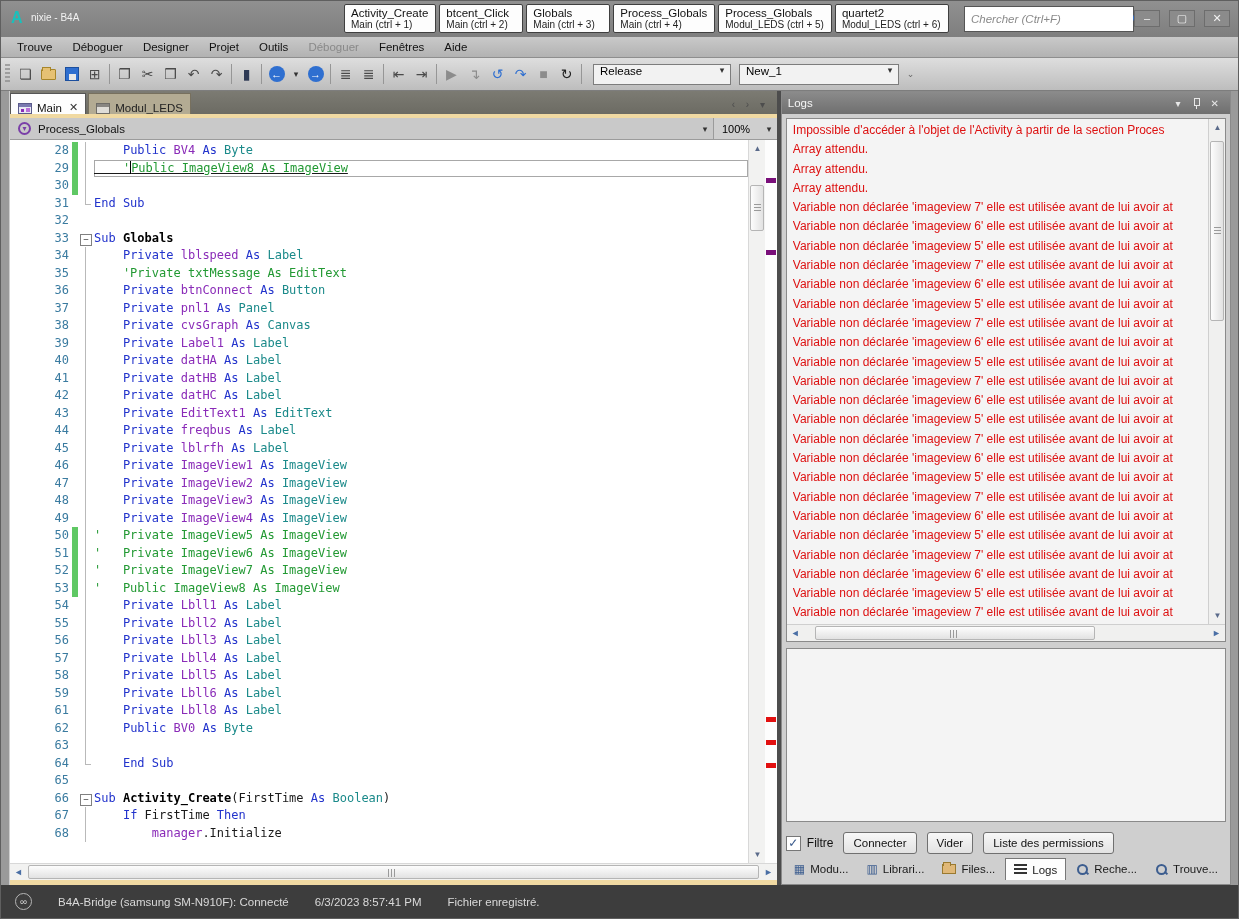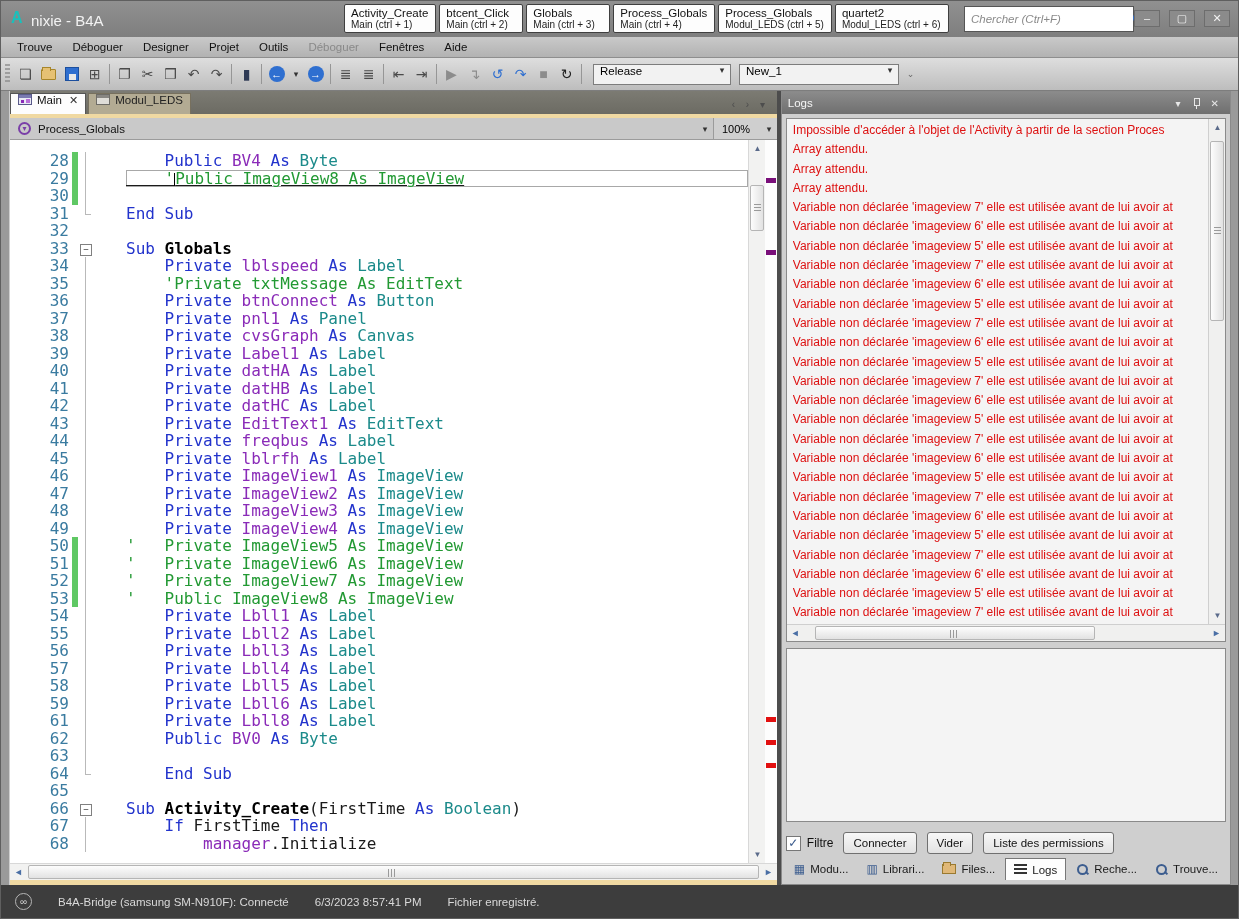--- a/index.html
+++ b/index.html
@@ -2,21 +2,21 @@
 <html><head>
 <meta charset="utf-8">
 <style>
   * { margin:0; padding:0; box-sizing:border-box; }
   html,body { width:1239px; height:919px; overflow:hidden; font-family:"Liberation Sans",sans-serif; }
   .window { position:relative; width:1239px; height:919px; background:#9a9a9a; border:1px solid #5f5f5f; }
 
   
   .titlebar { position:relative; height:36px; background:linear-gradient(#909090,#7e7e7e); }
   .app-logo { position:absolute; left:10px; top:8px; color:#19c0bb; font-weight:bold; font-size:16px; }
-  .app-title { position:absolute; left:30px; top:11px; color:#f2f2f2; font-size:15px; }
+  .app-title { position:absolute; left:30px; top:11px; color:#f2f2f2; font-size:10px; }
   .top-tabs { position:absolute; left:343px; top:3px; display:flex; gap:3px; }
   .top-tab { background:#fdfdfd; border:1px solid #3f3f3f; border-radius:2px; padding:2px 7px 2px 6px; min-width:84px; cursor:default; }
   .top-tab .tt1 { font-size:11.5px; color:#111; white-space:nowrap; }
   .top-tab .tt2 { font-size:10px; color:#222; white-space:nowrap; }
   .search-box { position:absolute; left:963px; top:5px; width:170px; height:26px; background:#fff; border:1px solid #555; display:flex; align-items:center; }
   .search-box input { flex:1; border:none; outline:none; font-size:11.5px; padding:0 6px; font-family:"Liberation Sans",sans-serif; background:transparent; }
   .search-box input::placeholder { color:#8a8a8a; font-style:italic; }
   .mag { position:relative; width:16px; height:16px; margin-right:6px; }
   .mag::before { content:""; position:absolute; left:2px; top:1px; width:8px; height:8px; border:2px solid #2f6fd0; border-radius:50%; }
   .mag::after { content:""; position:absolute; left:10px; top:10px; width:5px; height:2px; background:#2f6fd0; transform:rotate(45deg); }
@@ -43,50 +43,50 @@
   .dd-arrow { width:16px; text-align:center; color:#333; font-size:9px; }
   .gray { color:#8c8c8c; }
   .blue { color:#2f6fd0; }
 
   
   .main { position:relative; height:794px; background:#9a9a9a; display:flex; padding:0 7px 0 8px; }
 
   
   .editor { width:804px; background:#fff; display:flex; flex-direction:column; border-left:1px solid #cfcfcf; }
   .doc-tabs { height:23px; background:linear-gradient(#7c7b73,#6c6b63); display:flex; align-items:flex-end; }
-  .doc-tab { height:21px; display:flex; align-items:flex-start; padding:0 7px; font-size:11.5px; gap:5px; cursor:default; }
+  .doc-tab { height:21px; display:flex; align-items:flex-end; padding:0 7px; font-size:11.5px; gap:5px; cursor:default; }
   .doc-tab.active { background:#fdfdfd; color:#111; border:1px solid #555; border-bottom:none; }
   .doc-tab.inactive { background:#b3ab93; color:#222; border:1px solid #77705e; border-bottom:none; margin-left:2px; }
   .mini-win { width:14px; height:11px; border:1px solid #5a5a8a; background:#e9e9f4; position:relative; }
   .mini-win::before { content:""; position:absolute; left:0; top:0; right:0; height:3px; background:#7a7ab0; }
   .mini-win.m2 { filter:grayscale(1); opacity:.8; }
   .mini-win .dot { position:absolute; left:2px; top:5px; width:3px; height:3px; background:#8a2bb8; }
   .mini-win .dot2 { position:absolute; left:7px; top:4px; width:4px; height:4px; background:#b86fd8; }
   .tab-close { font-size:11px; color:#333; margin-left:2px; }
   .doc-nav { margin-left:auto; color:#4d4d4d; font-size:10px; padding:0 8px 4px 0; letter-spacing:4px; }
   .tan-strip { height:4px; background:#f0d9a2; }
   .crumbbar { height:22px; background:#c9c9c9; border-bottom:1px solid #9b9b9b; display:flex; align-items:center; }
   .crumb { flex:1; display:flex; align-items:center; height:100%; padding-left:8px; gap:7px; cursor:default; }
   .crumb-icon { width:13px; height:13px; border-radius:50%; border:2px solid #7a3fa8; color:#7a3fa8; font-size:8px; line-height:9px; text-align:center; }
   .crumb-label { font-size:11.5px; color:#111; }
   .crumb .dd-arrow { margin-left:auto; }
   .zoom-combo { width:64px; height:100%; border-left:1px solid #9b9b9b; display:flex; align-items:center; padding-left:8px; font-size:11px; cursor:default; background:#cfcfcf; }
   .zoom-combo .dd-arrow { margin-left:auto; }
 
   .code-wrap { position:relative; flex:1; background:#fff; overflow:hidden; display:flex; }
-  .code-scroll { flex:1; padding-top:12px; font-family:"DejaVu Sans Mono",monospace; font-size:16px; }
+  .code-scroll { flex:1; padding-top:2px; font-family:"DejaVu Sans Mono",monospace; font-size:12px; }
   .cl { display:flex; height:17.5px; line-height:17.5px; white-space:pre; }
   .ln { width:62px; text-align:right; padding-right:3px; color:#3a7ba0; flex:none; }
   .chg { width:6px; flex:none; }
   .chg.on { background:#5fc864; }
   .fold { width:16px; flex:none; position:relative; }
   .fold.f-line::before { content:""; position:absolute; left:7px; top:0; bottom:0; width:1px; background:#b9b9b9; }
   .fold.f-corner::before { content:""; position:absolute; left:7px; top:0; height:9px; width:5px; border-left:1px solid #b9b9b9; border-bottom:1px solid #b9b9b9; }
   .fold.f-box::before { content:"\2212"; position:absolute; left:2px; top:4px; width:10px; height:10px; border:1px solid #808080; background:#fff; color:#444; font-size:9px; line-height:8px; text-align:center; }
-  .ct { flex:1; color:#1a1a1a;margin-left:32px; }
+  .ct { flex:1; color:#1a1a1a; }
   .cl.cur .ct { box-shadow:inset 0 0 0 1px #a8a8a8;text-decoration:underline; }
   .tk-k { color:#2233cc; } .tk-i { color:#8a2bb8; } .tk-y { color:#1b8a8a; } .tk-c { color:#229933; } .tk-p { color:#1a1a1a; } .tk-b { color:#000; font-weight:bold; }
   .caret { display:inline-block; width:1px; height:13px; background:#000; vertical-align:-2px; }
 
   .v-scroll { width:17px; flex:none; background:#f2f2f1; border-left:1px solid #d8d8d8; position:relative; }
   .sb-btn { position:absolute; left:0; width:17px; height:17px; color:#5a6a8a; font-size:8px; text-align:center; line-height:17px; }
   .v-thumb { position:absolute; left:1px; width:14px; background:linear-gradient(90deg,#fdfdfd,#e2e2e2); border:1px solid #b5b5b5; border-radius:2px; }
   .v-thumb::after { content:""; position:absolute; left:3px; top:50%; margin-top:-4px; width:7px; height:7px; background:repeating-linear-gradient(#9a9a9a 0 1px,transparent 1px 3px); }
   .marks { width:12px; flex:none; background:#fdfdfd; position:relative; }
   .mark { position:absolute; left:1px; width:10px; height:5px; }

